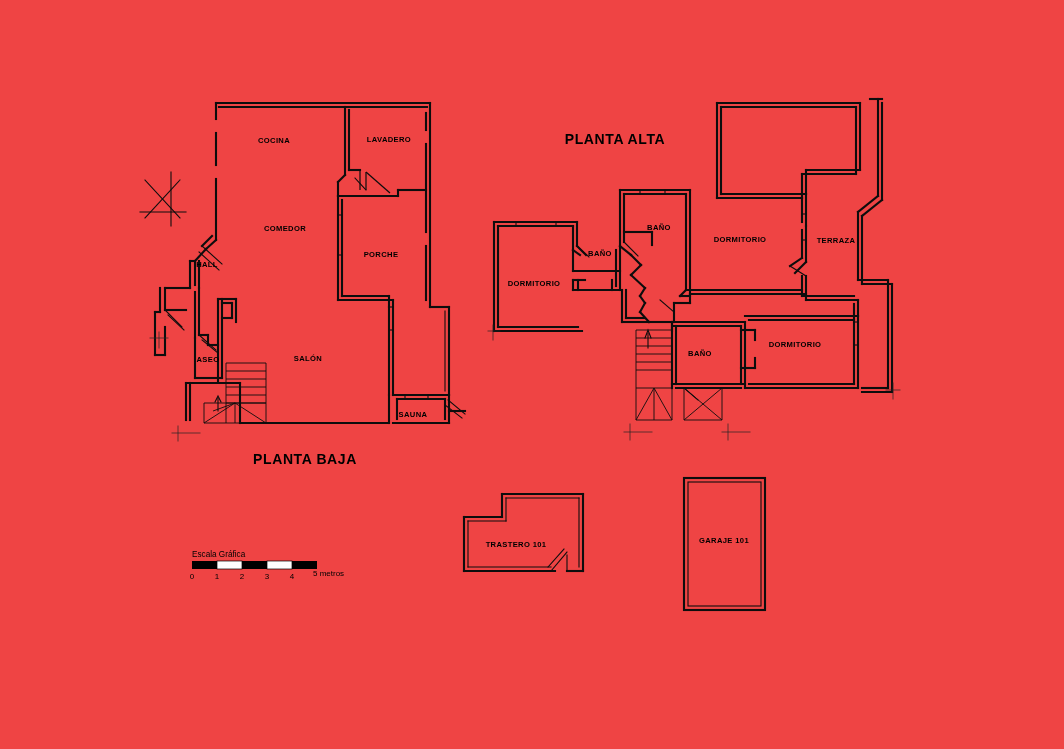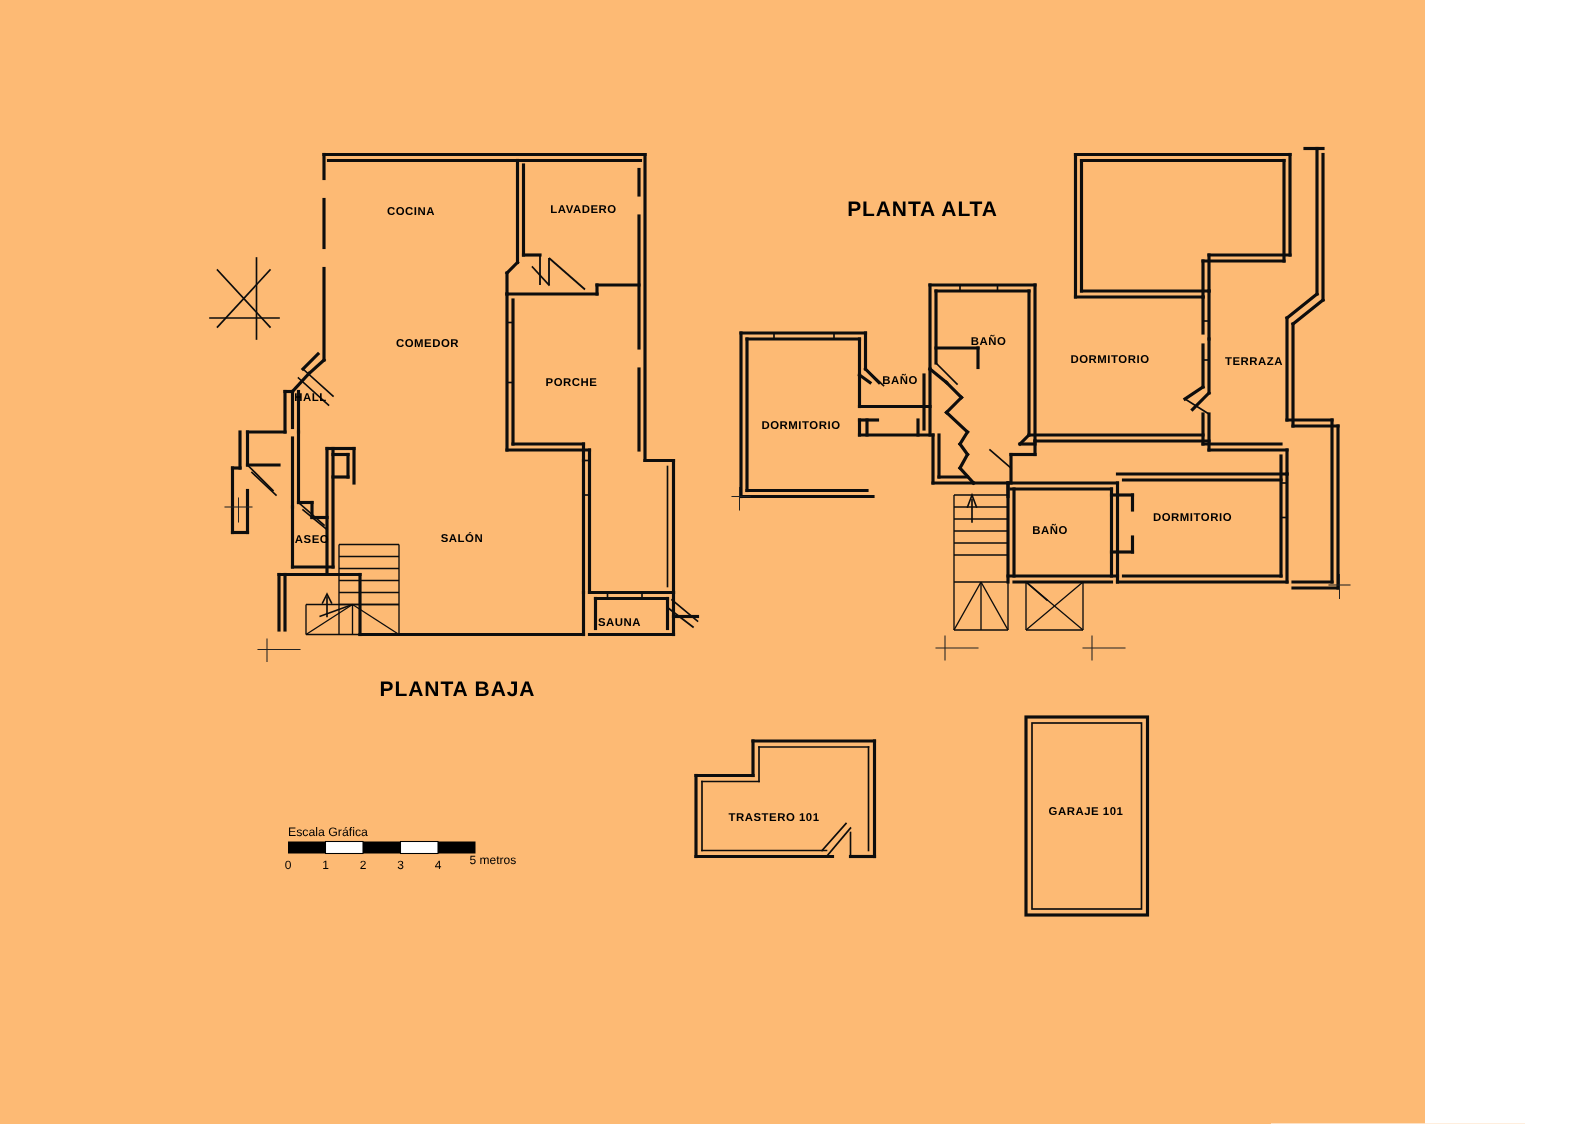--- a/index.html
+++ b/index.html
@@ -2,23 +2,23 @@
 <html><head>
 <meta charset="utf-8">
 <style>
   html, body {
     margin: 0;
     padding: 0;
     background: #ffffff;
   }
   #page {
     position: relative;
-    width: 950px;
+    width: 1064px;
     height: 749px;
-    background: #fdba74;
+    background: #ef4444;
     font-family: "Liberation Sans", sans-serif;
     overflow: hidden;
   }
   svg { display: block; }
   .planroot {
     position: absolute;
     left: 0; top: 0;
     width: 1064px;
     height: 749px;
   }

